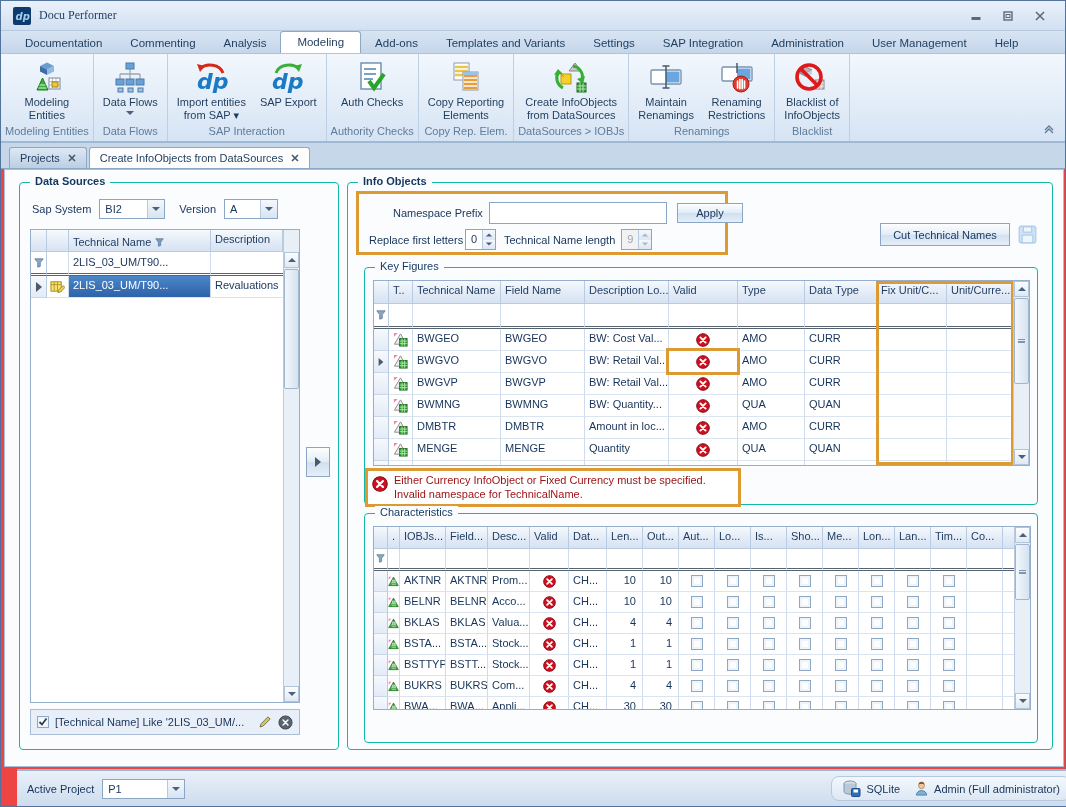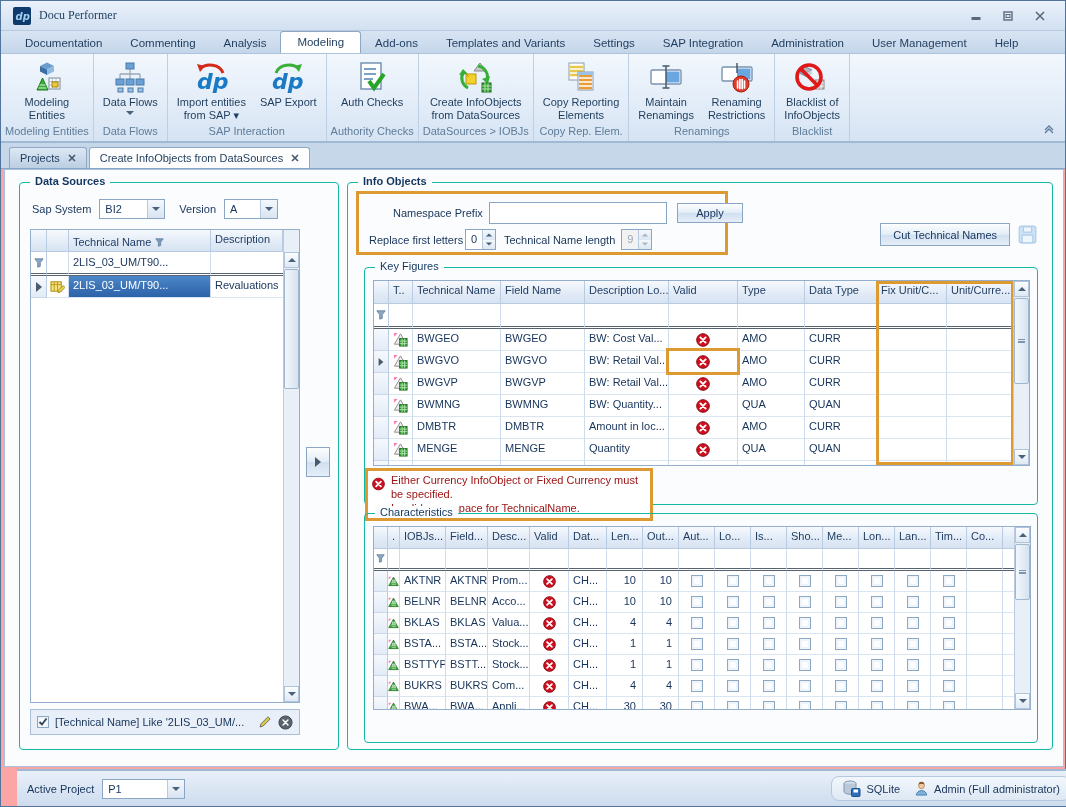--- a/index.html
+++ b/index.html
@@ -1,18 +1,18 @@
 <!DOCTYPE html>
 <html><head>
 <meta charset="utf-8">
 <style>
   * { box-sizing: border-box; margin: 0; padding: 0; }
   html,body { width:1066px; height:807px; overflow:hidden; }
   body { font-family:"Liberation Sans", sans-serif; font-size:11px; color:#17345a; background:#fff; }
-  .window { position:relative; width:1066px; height:807px; border:1px solid #52749c; background:#fca5a5; }
+  .window { position:relative; width:1066px; height:807px; border:1px solid #52749c; background:#ef4444; }
 
   
   .titlebar { position:absolute; left:0; top:0; width:100%; height:30px;
     background:linear-gradient(#eaf1fb,#d2e0f1); border-bottom:1px solid #b6c9e0;
     display:flex; align-items:center; padding:0 8px; }
   .titlebar .app-logo { width:18px; height:18px; margin:0 8px 0 4px; }
   .title-text { font-size:12px; color:#1a3a5c;font-family:Liberation Serif, serif; }
   .win-controls { margin-left:auto; display:flex; gap:14px; padding-right:8px; }
   .win-btn { width:18px; height:14px; display:flex; align-items:center; justify-content:center; cursor:default; }
   .win-btn svg { stroke:#5a6a7c; }
@@ -263,56 +263,56 @@
           <div class="rlabel">Auth Checks</div>
         </div>
       </div>
       <div class="rgroup-label">Authority Checks</div>
     </div>
 
     <div class="rgroup">
       <div class="rgroup-body">
         <div class="rbtn">
           <div class="ricon">
+            <svg width="32" height="32" viewBox="0 0 32 32">
+                <rect x="4" y="2" width="15" height="17" fill="#fff" stroke="#8a9cae"></rect>
+                <path d="M5 6 h13 M5 10 h13 M5 14 h13" stroke="#e8c84a" stroke-width="2.4"></path>
+                <rect x="13" y="11" width="15" height="18" fill="#fff" stroke="#8a9cae"></rect>
+                <path d="M14 15 h13 M14 19 h13 M14 23 h13 M14 27 h13" stroke="#e89c3a" stroke-width="2.4"></path>
+                <rect x="13" y="11" width="15" height="3" fill="#9cc2e8"></rect>
+              </svg>
+          </div>
+          <div class="rlabel">Copy Reporting
+Elements</div>
+        </div>
+      </div>
+      <div class="rgroup-label">Copy Rep. Elem.</div>
+    </div>
+
+    <div class="rgroup">
+      <div class="rgroup-body">
+        <div class="rbtn">
+          <div class="ricon">
             <svg width="36" height="32" viewBox="0 0 36 32">
                 <path d="M22 2 L28 10 H16 Z" fill="#c8c8c8" stroke="#888"></path>
                 <path d="M10 27 A11 11 0 0 1 5 12" stroke="#35b035" stroke-width="3" fill="none"></path>
                 <path d="M1 14 L5 8 L10 13 Z" fill="#35b035"></path>
                 <path d="M20 5 A11 11 0 0 1 29 19" stroke="#35b035" stroke-width="3" fill="none"></path>
                 <path d="M32 15 L30 23 L24 18 Z" fill="#35b035"></path>
                 <rect x="8" y="13" width="10" height="10" fill="#f5d02a" stroke="#b89a10"></rect>
                 <path d="M8 13 l3 3" stroke="#b89a10"></path>
                 <rect x="24" y="22" width="9" height="9" fill="#2e9e2e" stroke="#1d6e1d"></rect>
                 <path d="M24 25 h9 M24 28 h9 M27 22 v9 M30 22 v9" stroke="#bfe8bf" stroke-width="0.9"></path>
               </svg>
           </div>
           <div class="rlabel">Create InfoObjects
 from DataSources</div>
         </div>
       </div>
       <div class="rgroup-label">DataSources &gt; IOBJs</div>
-    </div>
-
-    <div class="rgroup">
-      <div class="rgroup-body">
-        <div class="rbtn">
-          <div class="ricon">
-            <svg width="32" height="32" viewBox="0 0 32 32">
-                <rect x="4" y="2" width="15" height="17" fill="#fff" stroke="#8a9cae"></rect>
-                <path d="M5 6 h13 M5 10 h13 M5 14 h13" stroke="#e8c84a" stroke-width="2.4"></path>
-                <rect x="13" y="11" width="15" height="18" fill="#fff" stroke="#8a9cae"></rect>
-                <path d="M14 15 h13 M14 19 h13 M14 23 h13 M14 27 h13" stroke="#e89c3a" stroke-width="2.4"></path>
-                <rect x="13" y="11" width="15" height="3" fill="#9cc2e8"></rect>
-              </svg>
-          </div>
-          <div class="rlabel">Copy Reporting
-Elements</div>
-        </div>
-      </div>
-      <div class="rgroup-label">Copy Rep. Elem.</div>
     </div>
 
     <div class="rgroup">
       <div class="rgroup-body">
         <div class="rbtn">
           <div class="ricon">
             <svg width="34" height="32" viewBox="0 0 34 32">
                 <rect x="2" y="9" width="30" height="14" rx="1.5" fill="#fff" stroke="#7a93ad" stroke-width="1.4"></rect>
                 <rect x="17" y="10.5" width="13.5" height="11" fill="#6aa6e0"></rect>
                 <path d="M17 5 v22 M13.5 5 h7 M13.5 27 h7" stroke="#4a5a6a" stroke-width="1.5"></path>
@@ -501,21 +501,21 @@
                   <span class="tri-up" style="transform:scale(.8); opacity:.4;"></span>
                 </div>
                 <div>
                   <span class="tri-down" style="transform:scale(.8); opacity:.4;"></span>
                 </div>
               </span>
           </div>
         </div>
       </div>
 
-      <button class="btn" style="position:absolute; left:532px; top:40px; width:130px; height:23px; font:inherit;text-align:right;">Cut Technical Names</button>
+      <button class="btn" style="position:absolute; left:532px; top:40px; width:130px; height:23px; font:inherit;">Cut Technical Names</button>
       <svg style="position:absolute; left:670px; top:42px;" width="19" height="19" viewBox="0 0 16 16">
           <rect x="1" y="1" width="14" height="14" rx="2" fill="#cfe3f7" stroke="#aecbe8"></rect>
           <rect x="4.5" y="1.5" width="7" height="4.5" fill="#eef6fd" stroke="#aecbe8"></rect>
           <rect x="3.5" y="8.5" width="9" height="6.5" fill="#eef6fd" stroke="#aecbe8"></rect>
         </svg>
 
       <div class="gbox" style="left:16px; top:84px; width:674px; height:238px;">
         <span class="gcap">Key Figures</span>
 
         <div class="tbl" style="position:absolute; left:8px; top:12px; width:657px; height:186px;">
@@ -731,21 +731,21 @@
               </div>
             <div class="vs-arrow" style="bottom:0;">
                 <span class="tri-down"></span>
               </div>
             <div class="vs-thumb" style="top:17px; height:86px;">
                 <span class="grip"></span>
               </div>
           </div>
         </div>
 
-        <div class="err-box" style="left:0px; top:200px; width:288px;">
+        <div class="err-box" style="left:0px; top:200px; width:376px;">
           <svg width="16" height="16" viewBox="0 0 14 14" style="margin-top:3px;">
               <circle cx="7" cy="7" r="6.3" fill="#cf1020" stroke="#8a0a12"></circle>
               <path d="M4.4 4.4 L9.6 9.6 M9.6 4.4 L4.4 9.6" stroke="#fff" stroke-width="1.9" stroke-linecap="round"></path>
             </svg>
           <div class="err-lines">
             <div>Either Currency InfoObject or Fixed Currency must be specified.</div>
             <div>Invalid namespace for TechnicalName.</div>
           </div>
         </div>
       </div>

